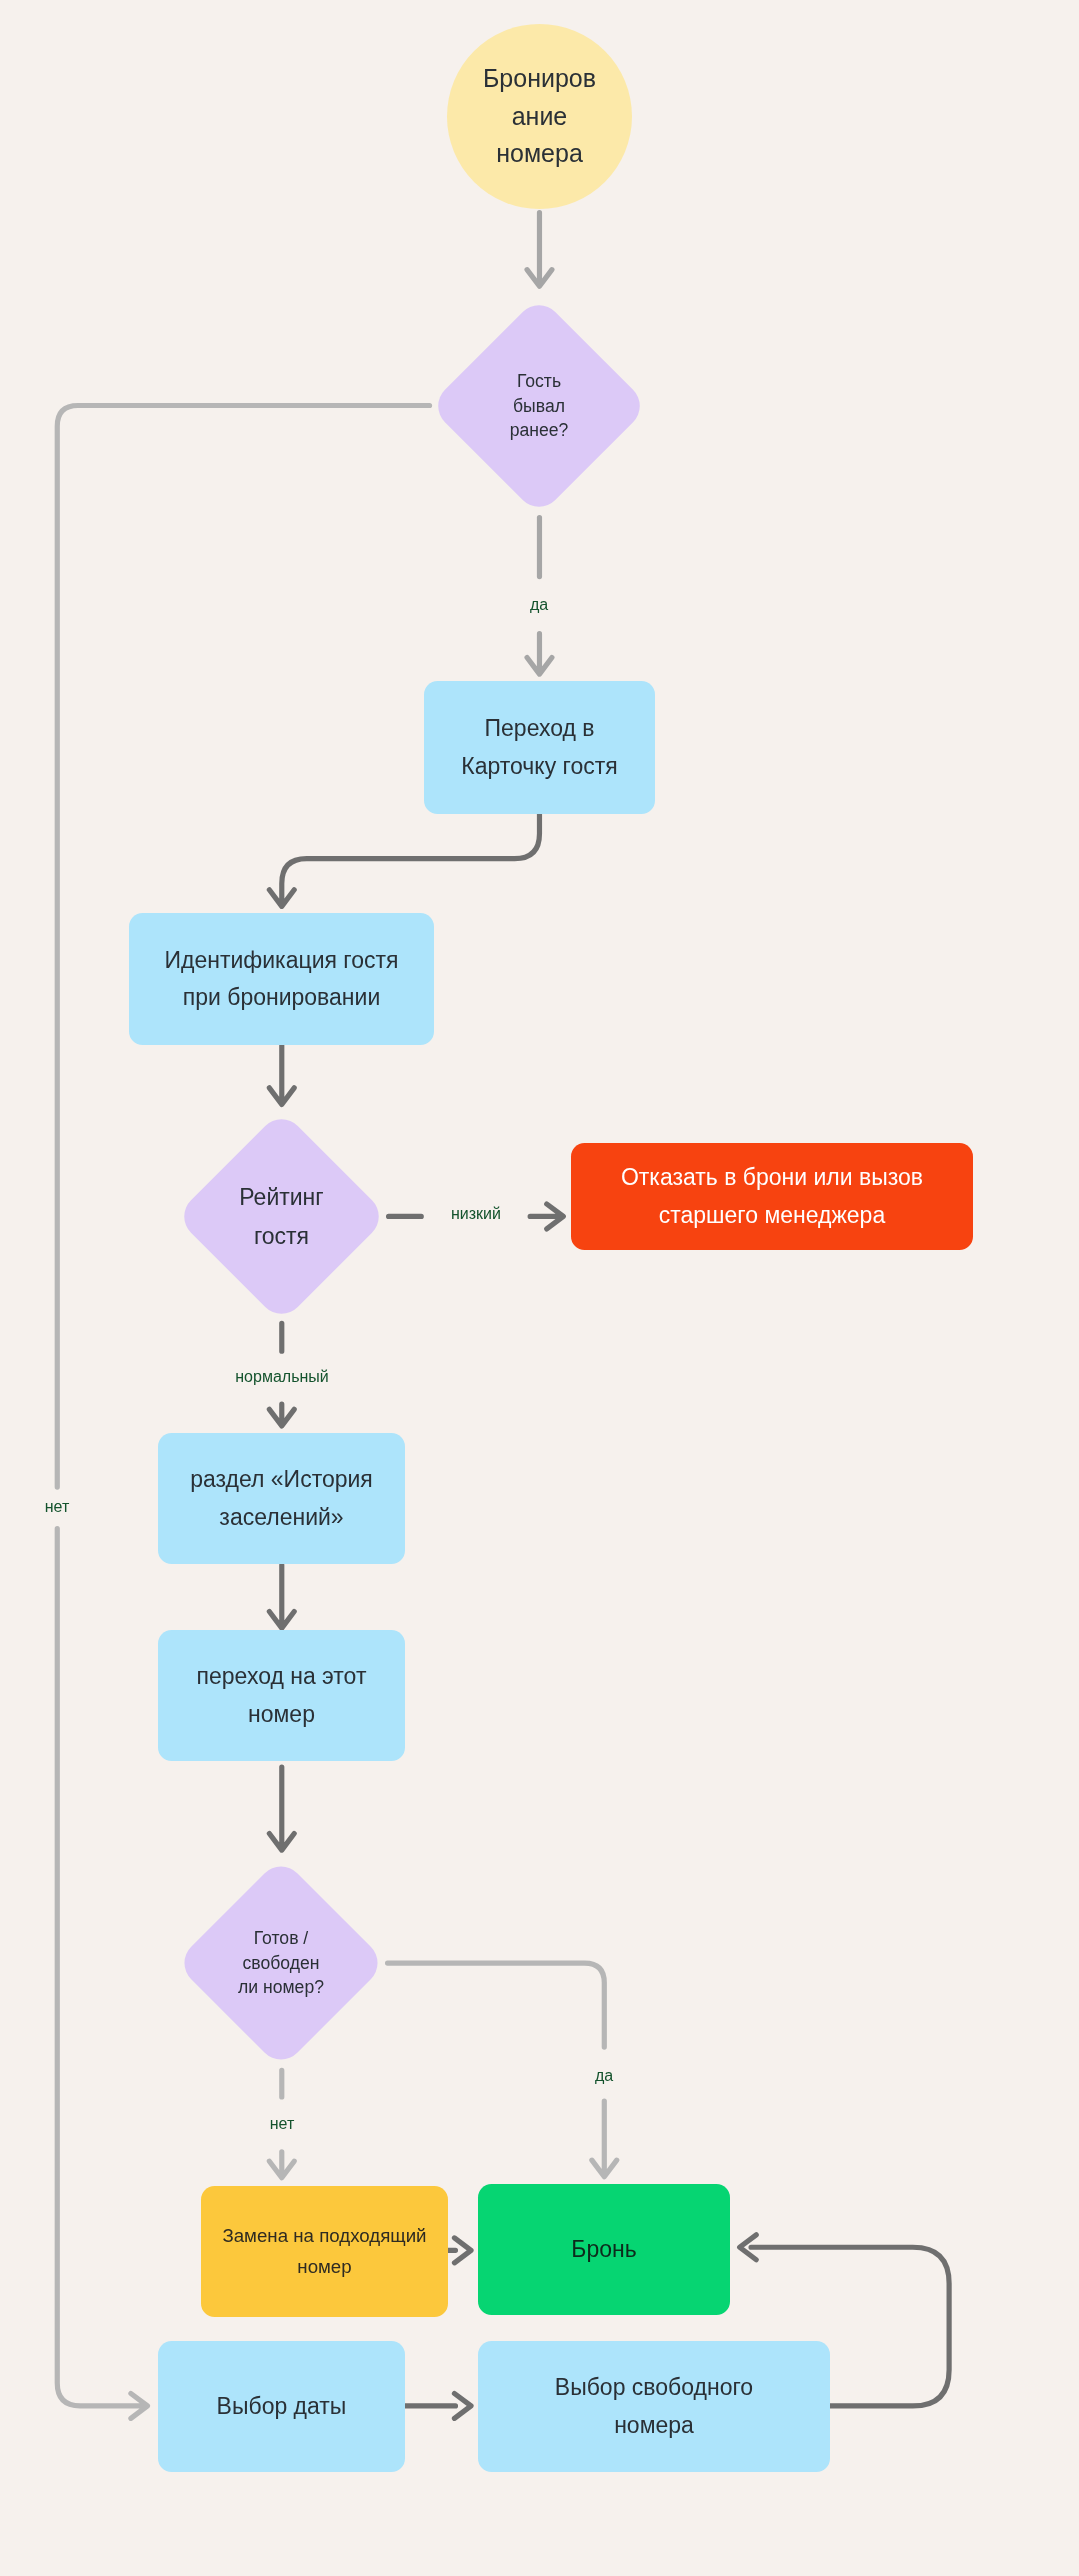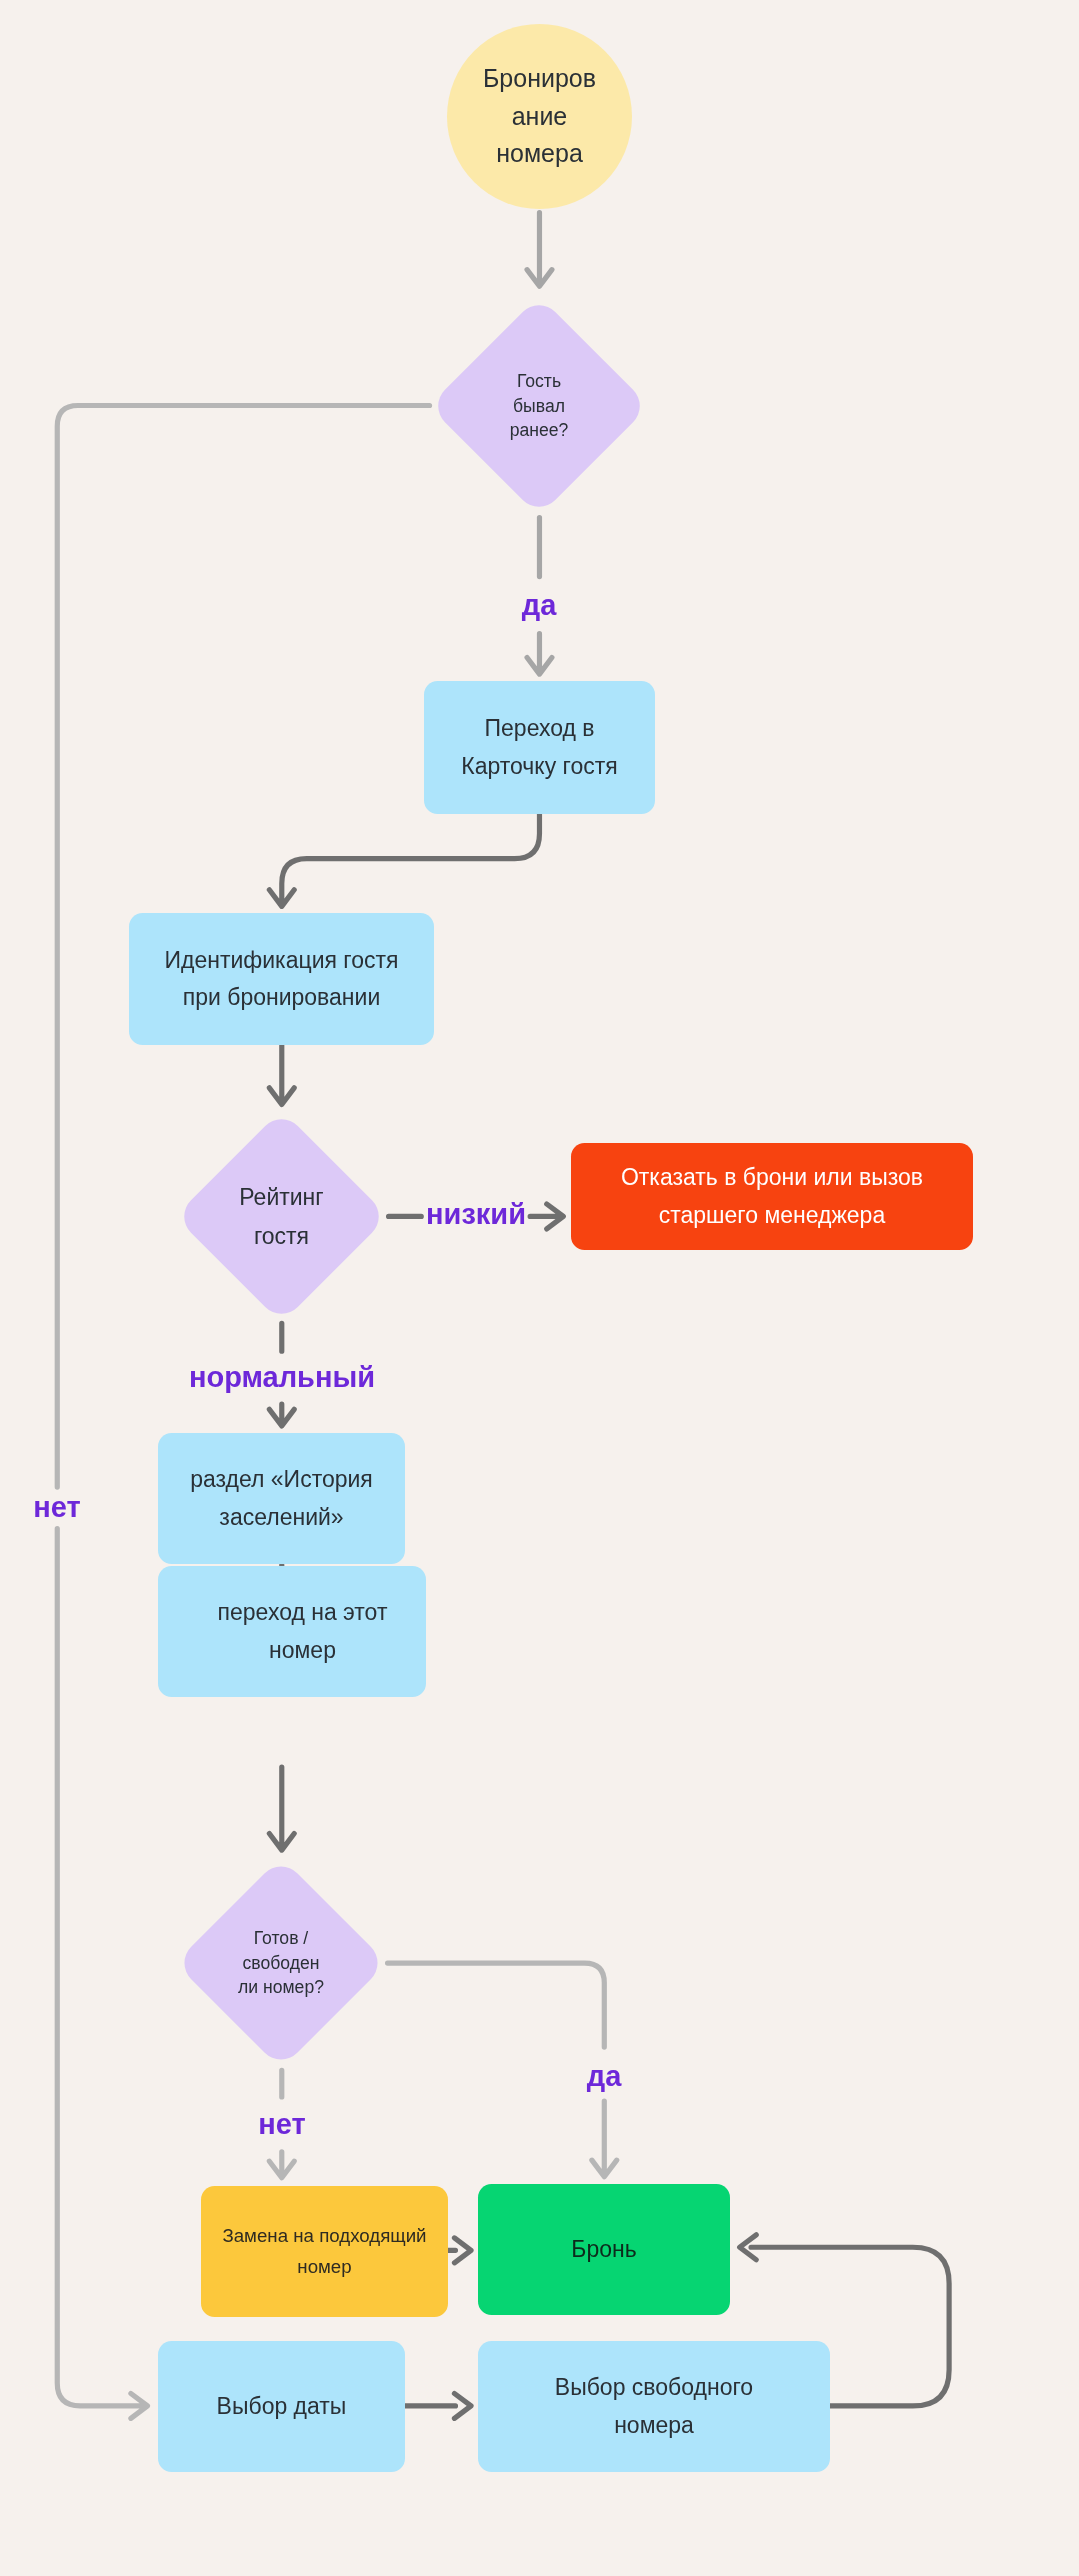--- a/index.html
+++ b/index.html
@@ -40,21 +40,21 @@
     position:absolute;inset:-21px;
     display:flex;align-items:center;justify-content:center;
     text-align:center;font-size:17.6px;line-height:1.42;color:#2a3036;
   }
   .diamond-label.large{font-size:23px;line-height:1.68;}
   .diamond-label span{white-space:pre-line;position:relative;}
 
   .edge-label{
     position:absolute;
     transform:translate(-50%,-50%);
-    font-size:29px;color:#6d28d9;white-space:nowrap;font-weight:bold;
+    font-size:16px;color:#14532d;white-space:nowrap;
   }
 </style>
 </head>
 <body>
 
 <div id="root">
 
   <svg class="edges" viewBox="0 0 2082 4968">
     <path class="edge-mid" d="M1040 410 L1040 546 M1016 520 L1040 552 L1064 520"></path>
     <path class="edge-mid" d="M1040 998 L1040 1112"></path>
@@ -109,21 +109,21 @@
   <div class="node rect-node alert-node" style="left:571px;top:1143px;width:402px;height:107px;">
     <span>Отказать в брони или вызов
 старшего менеджера</span>
   </div>
 
   <div class="node rect-node" style="left:158px;top:1433px;width:247px;height:131px;">
     <span>раздел «История
 заселений»</span>
   </div>
 
-  <div class="node rect-node" style="left:158px;top:1566px;width:247px;height:131px;padding-left:21px;">
+  <div class="node rect-node" style="left:158px;top:1630px;width:247px;height:131px;">
     <span>переход на этот
 номер</span>
   </div>
 
   <div class="diamond-wrap" style="left:206px;top:1888px;width:150px;height:150px;">
     <div class="diamond-shape"></div>
     <div class="diamond-label">
         <span>Готов /
 свободен
 ли номер?</span>

